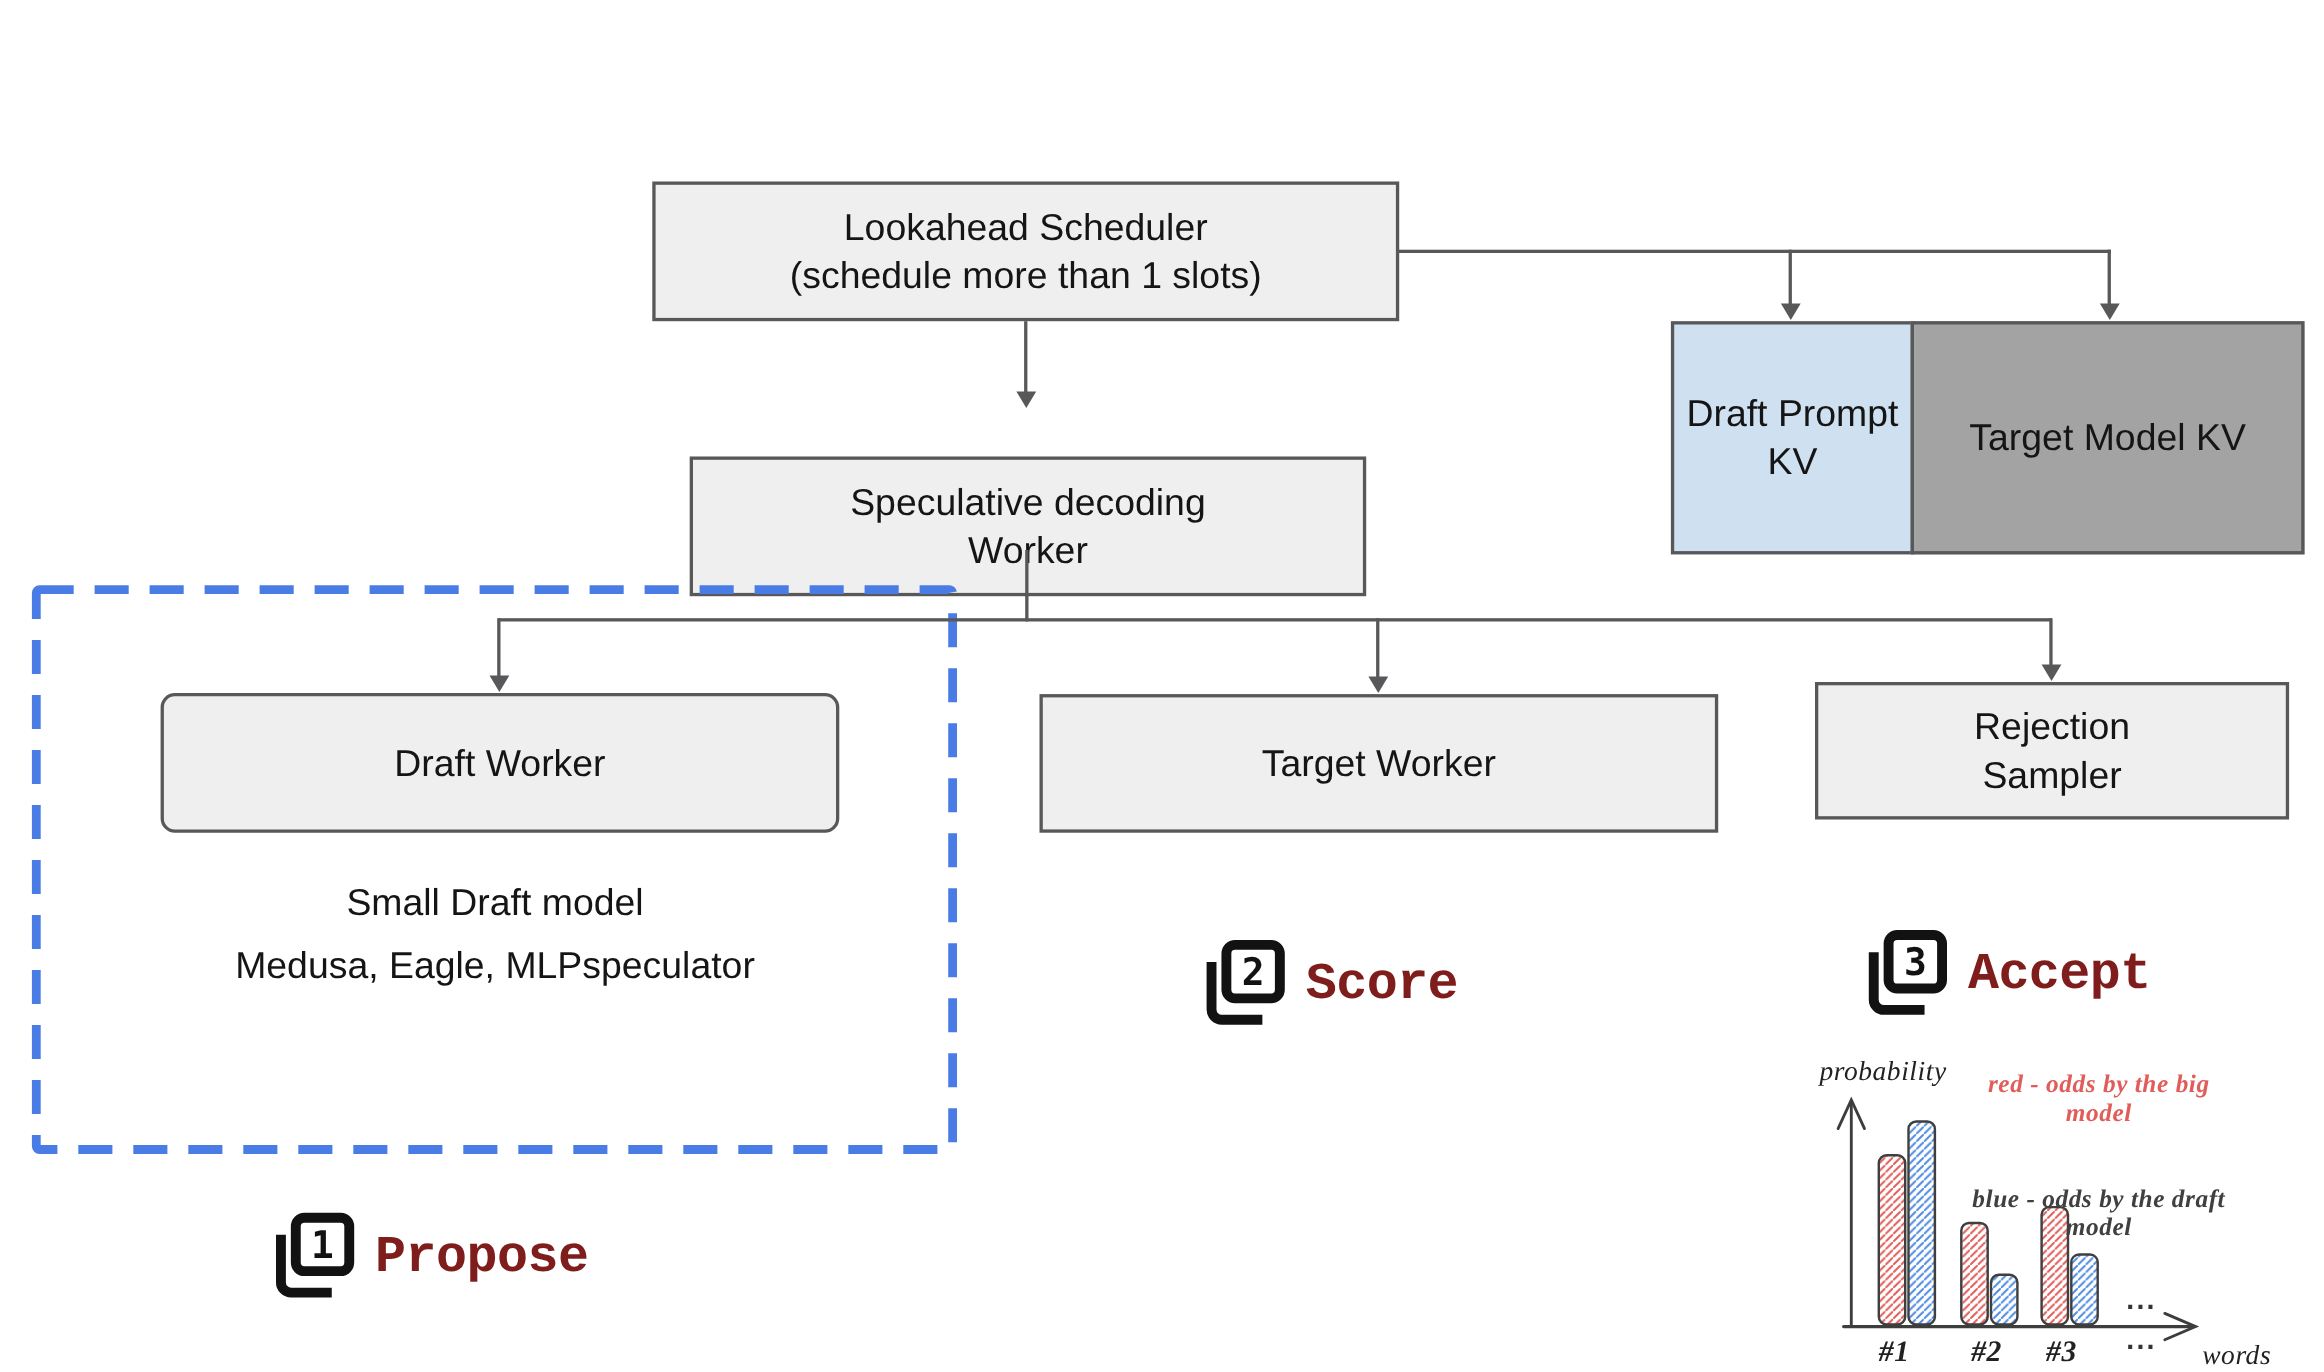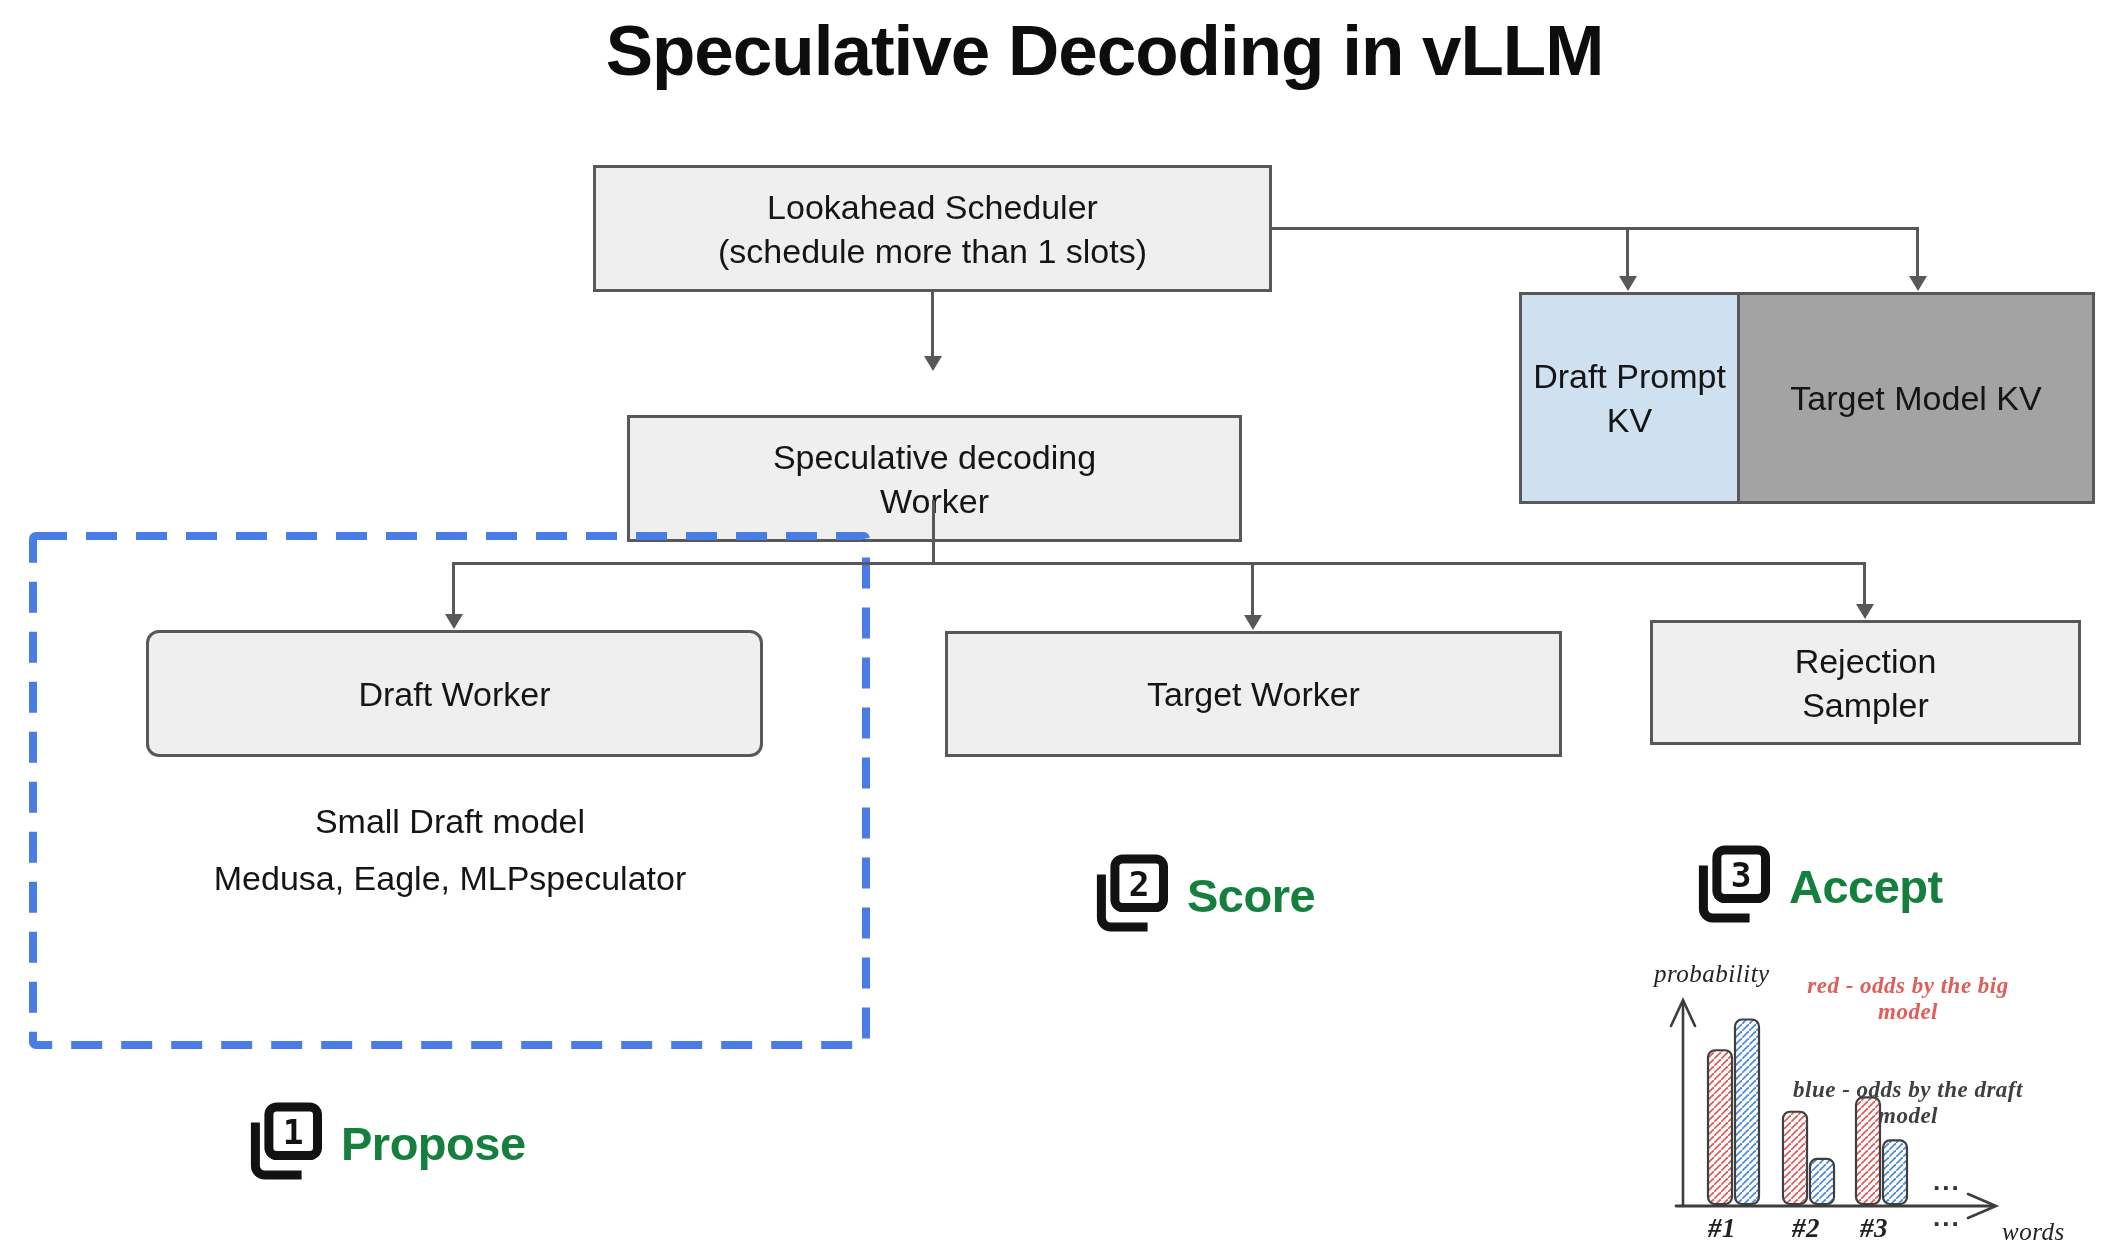--- a/index.html
+++ b/index.html
@@ -24,21 +24,21 @@
     border-top:15px solid #58585a;
   }
   .dashed-svg{ position:absolute; }
   .methods{
     position:absolute; left:60px; top:793px; width:780px;
     text-align:center; font-size:34px; line-height:57px; color:#151515;
   }
   .step-row{
     position:absolute; display:flex; align-items:center; gap:18px;
   }
-  .step-label{ font-size:47px; font-weight:600; color:#15803d; letter-spacing:-0.5px; }
+  .step-label{ font-size:47px; font-weight:600; color:#7f1d1d; letter-spacing:-0.5px;font-family:Liberation Mono, monospace; }
   .step-icon{ display:block; }
   .icon-stroke{ fill:none; stroke:#121212; }
   .icon-num{
     font-family:"DejaVu Sans Mono", monospace; font-weight:bold; font-size:11.5px; fill:#121212;
   }
   .hand{
     font-family:cursive; font-style:italic; letter-spacing:0.5px;
   }
   .legend{
     position:absolute; text-align:center; font-size:23px; line-height:26px; font-weight:bold;
@@ -46,21 +46,20 @@
   .chart-svg{ position:absolute; left:1630px; top:940px; }
   .chart-tick{ font-size:27px; fill:#222; font-weight:bold; }
   .chart-axis-label{ font-size:25px; fill:#222; }
   .chart-ellipsis{ font-size:26px; font-weight:bold; fill:#333; letter-spacing:2px; }
 </style>
 </head>
 <body>
 
 <div class="canvas">
 
-  <div class="title">Speculative Decoding in vLLM</div>
 
   <div class="gbox" style="left: 593px; top: 165px; width: 679px; height: 127px; background-color: rgb(239, 239, 239); border-color: rgb(88, 88, 90);">
     <div>Lookahead Scheduler</div>
     <div>(schedule more than 1 slots)</div>
   </div>
 
   <div class="gbox" style="left: 627px; top: 373px; width: 615px; height: 127px; background-color: rgb(239, 239, 239); border-color: rgb(88, 88, 90); margin-top: 42px;">
     <div>Speculative decoding</div>
     <div>Worker</div>
   </div>

